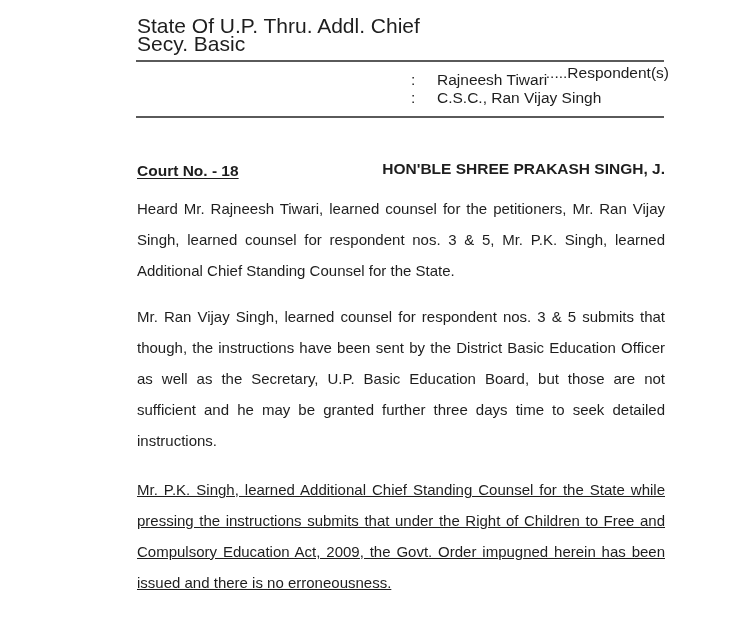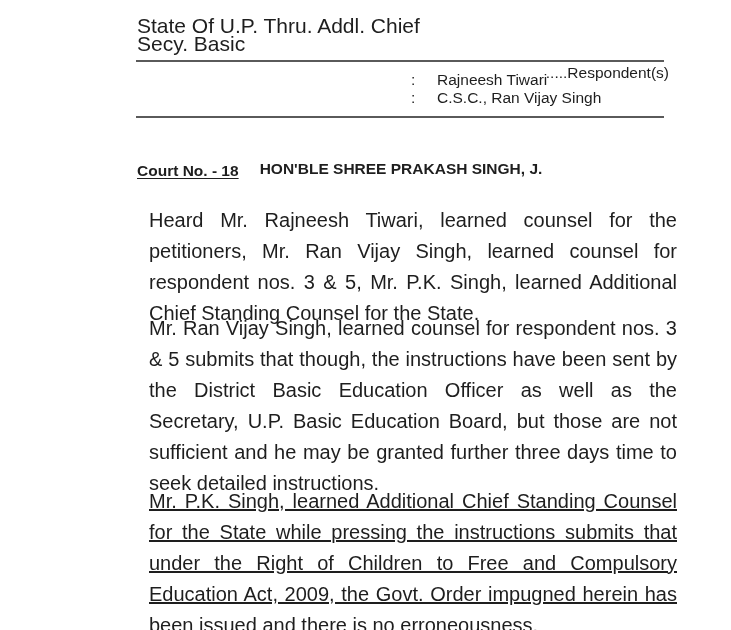--- a/index.html
+++ b/index.html
@@ -78,34 +78,34 @@
       font-weight: bold;
       text-decoration: underline;
       text-underline-offset: 2px;
       margin-top: 36px;
     }
     .judge {
       position: absolute;
       left: 0;
       top: 160px;
       width: 528px;
-      text-align: center;
+      text-align: right;
       font-size: 15.5px;
       line-height: 18px;
       font-weight: bold;
       padding-left: 0;
     }
     .para {
       position: absolute;
       left: 0;
       width: 528px;
-      font-size: 20px;
+      font-size: 15px;
       line-height: 31px;
       text-align: justify;
-      margin: 12px;
+      margin: 0;
     }
     .para.p1 { top: 193px; }
     .para.p2 { top: 301px; }
     .para.p3 { top: 474px; text-decoration: underline; }
   </style>
 </head>
 <body>
 
 <div class="page">
 

